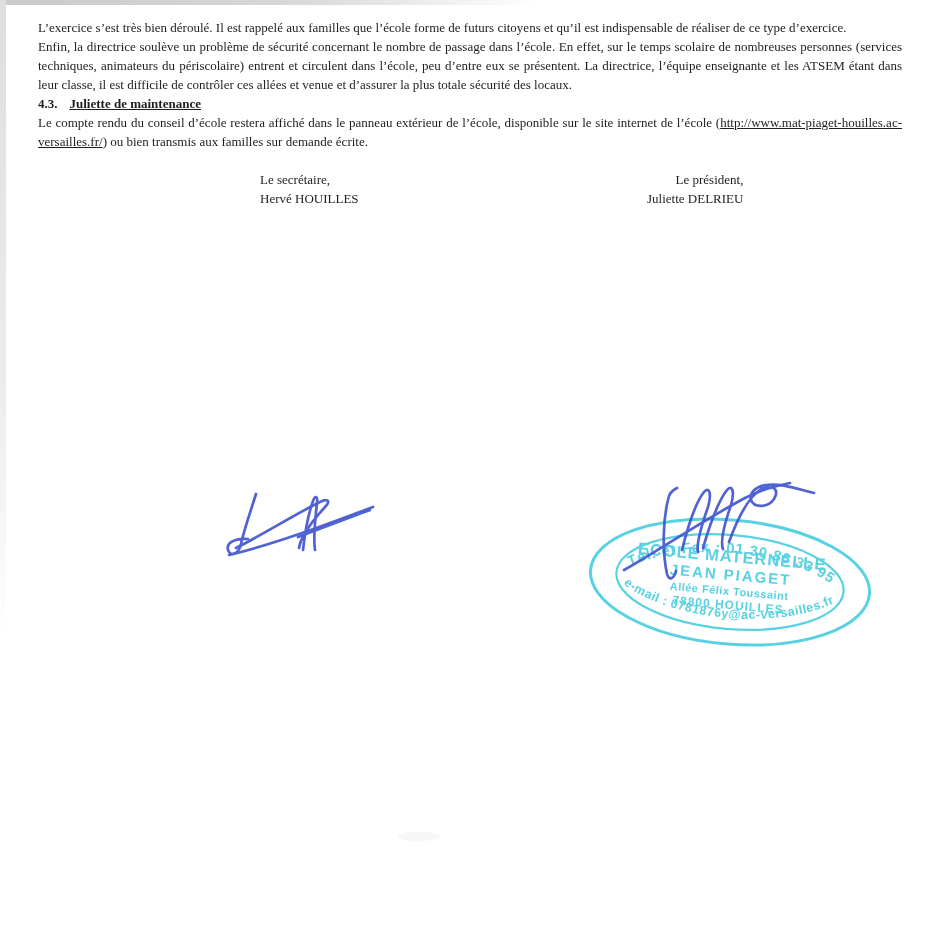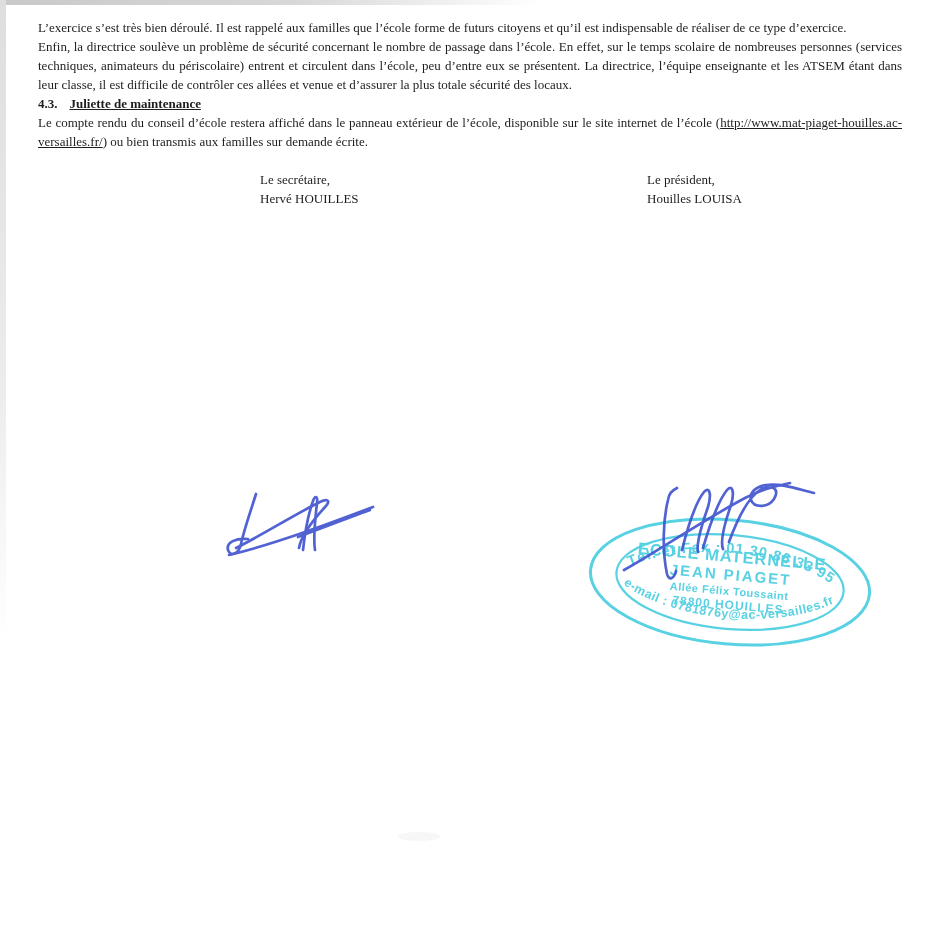--- a/index.html
+++ b/index.html
@@ -21,21 +21,21 @@
   .heading{margin-top:14px;font-weight:bold;}
   .heading .num{margin-right:12px;}
   .heading .title{text-decoration:underline;}
   .gap-large{margin-top:70px !important;}
   .gap-date{margin-top:17px !important;}
   .doc-link{color:#1d1d1d;text-decoration:underline;cursor:pointer;}
 
   .sig-row{position:relative;height:60px;margin-top:19px;}
   .sig{position:absolute;top:0;line-height:19px;text-align:left;}
   .sig.left{left:222px;}
-  .sig.right{left:609px;}
+  .sig.right{left:609px;text-align:right;}
 
   .stamp-svg{position:absolute;left:570px;top:498px;width:340px;height:175px;opacity:.8;}
   .stamp-svg text{font-family:"Liberation Sans", sans-serif;font-weight:bold;}
   .sig-ink{position:absolute;left:180px;top:460px;width:750px;height:220px;}
 </style>
 </head>
 <body>
 
 <div class="scan-top"></div>
 <div class="scan-left"></div>
@@ -50,21 +50,21 @@
   <p><span>Le compte rendu du conseil d’école restera affiché dans le panneau extérieur de l’école, disponible sur le site internet de l’école (</span><a class="doc-link">http://www.mat-piaget-houilles.ac-versailles.fr/</a><span>) ou bien transmis aux familles sur demande écrite.</span></p>
 
 
   <div class="sig-row">
     <div class="sig left">
       <div>Le secrétaire,</div>
       <div>Hervé HOUILLES</div>
     </div>
     <div class="sig right">
       <div>Le président,</div>
-      <div>Houilles LOUISA</div>
+      <div>Juliette DELRIEU</div>
     </div>
   </div>
 </main>
 
 <svg class="stamp-svg" viewBox="0 0 340 175">
   <g transform="rotate(5 160 84)">
     <g fill="none" stroke-width="3" stroke="#2fc6db">
       <ellipse cx="160" cy="84" rx="140" ry="62"></ellipse>
       <ellipse cx="160" cy="84" rx="114" ry="47" stroke-width="2.2"></ellipse>
     </g>

